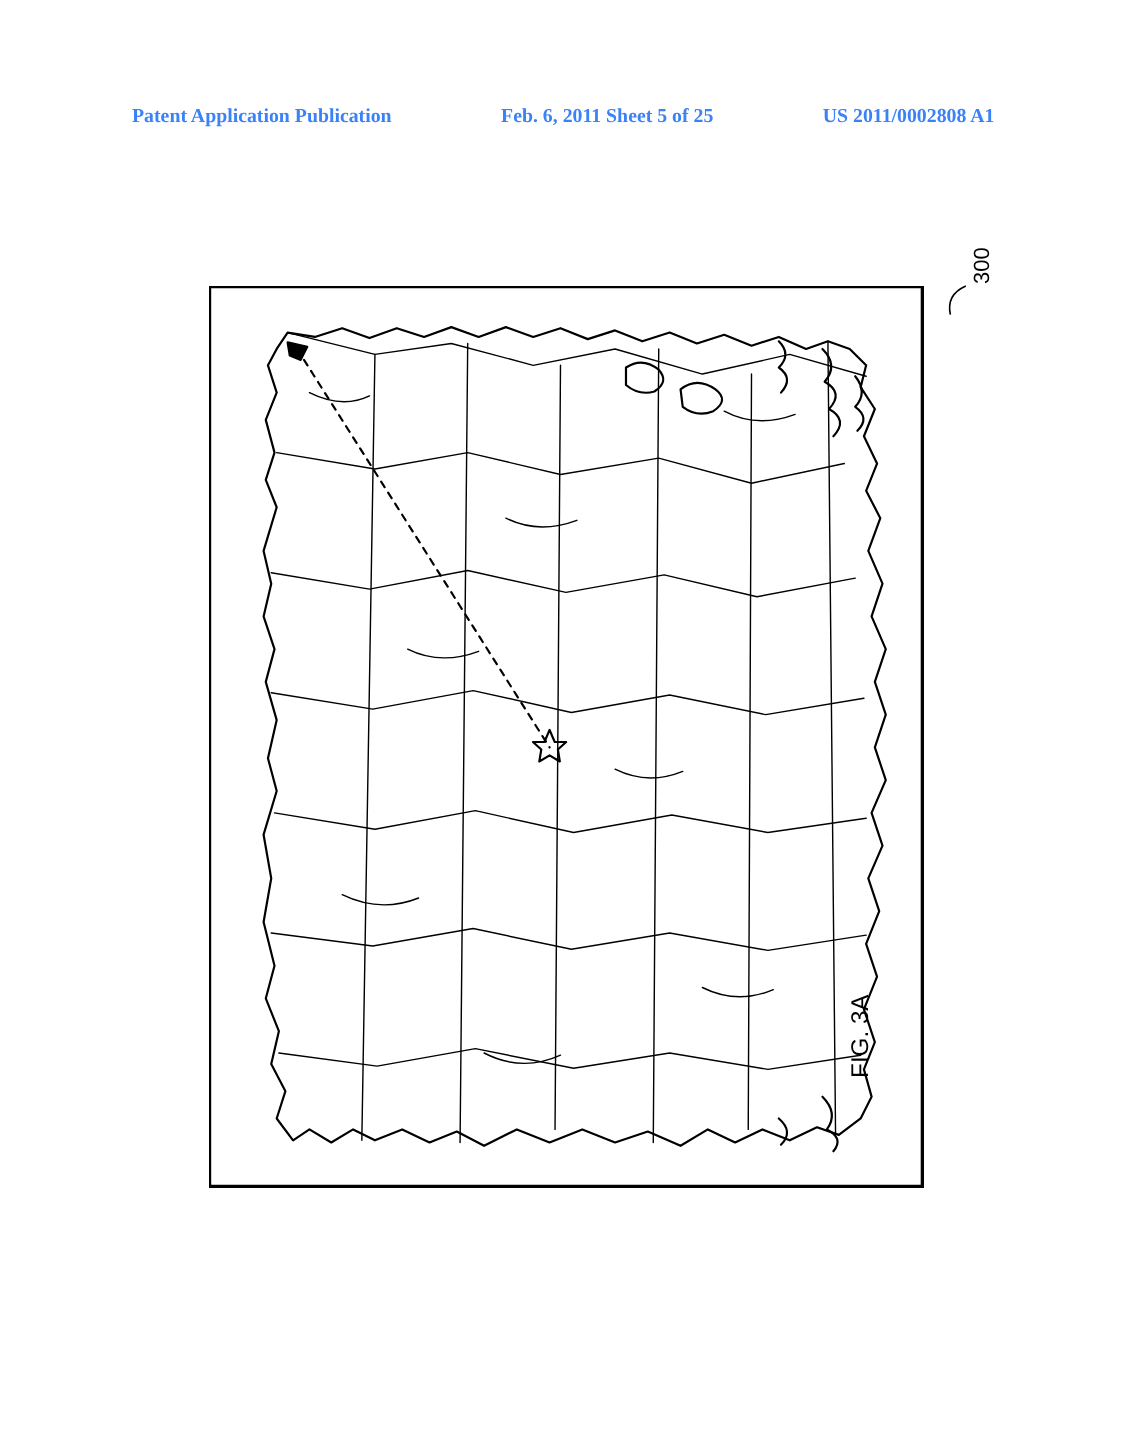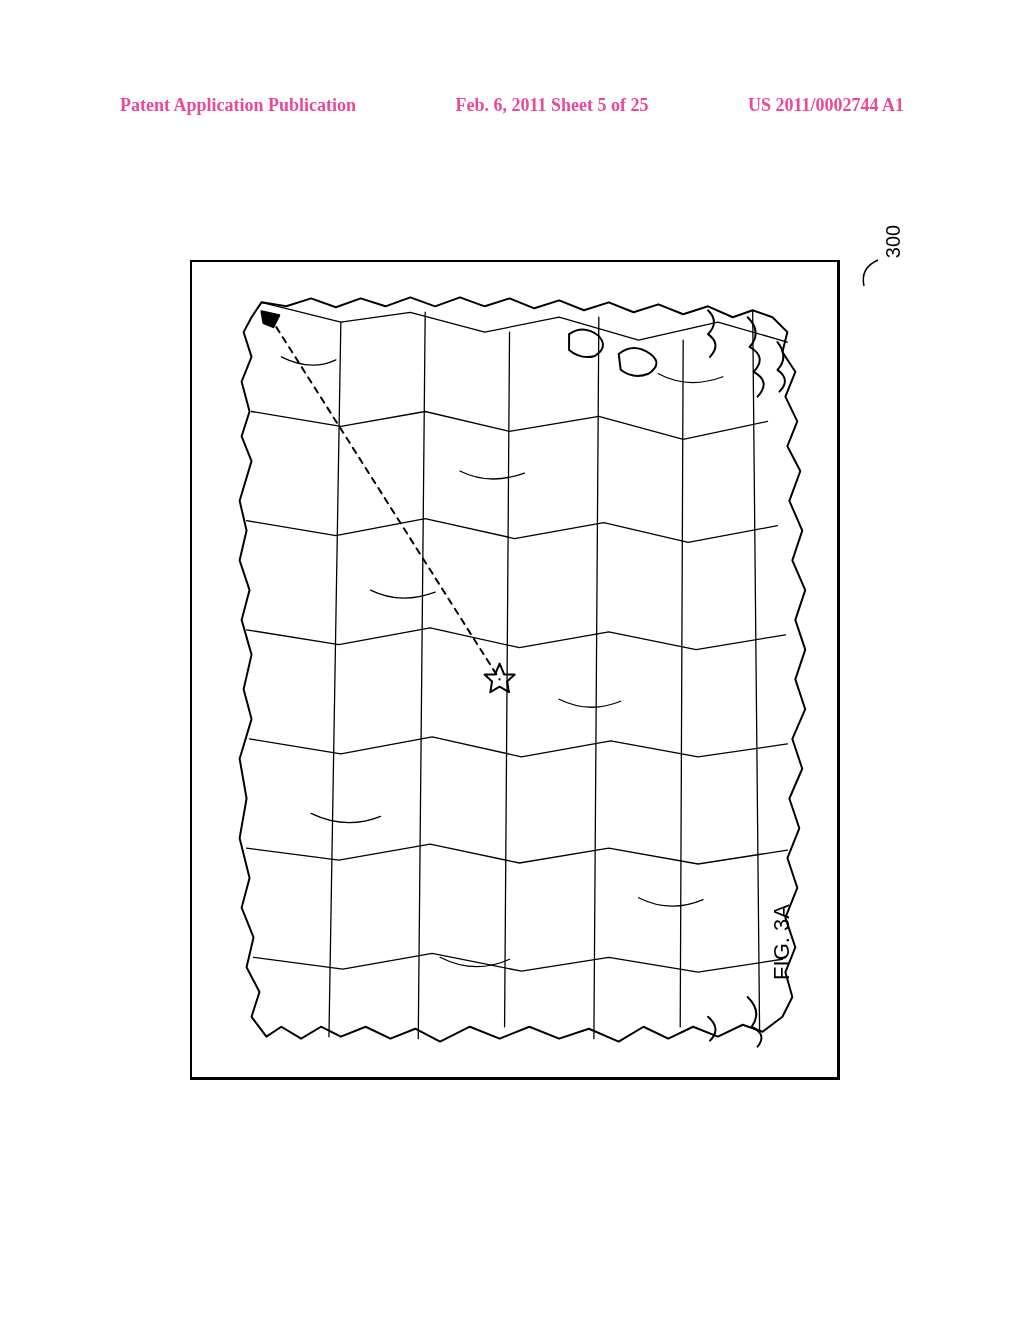--- a/index.html
+++ b/index.html
@@ -12,21 +12,21 @@
   }
   .header {
     position: absolute;
     top: 95px;
     left: 120px;
     right: 120px;
     display: flex;
     justify-content: space-between;
     font-size: 18px;
     font-weight: bold;
-    color: #ec4899;
+    color: #3b82f6;
   }
   .figure-wrap {
     position: absolute;
     top: 220px;
     left: 130px;
     width: 770px;
     height: 900px;
   }
   .figure-frame {
     position: absolute;
@@ -71,21 +71,21 @@
     transform: rotate(-90deg);
     transform-origin: center;
   }
 </style>
 </head>
 <body>
 
 <div class="header">
   <span>Patent Application Publication</span>
   <span>Feb. 6, 2011  Sheet 5 of 25</span>
-  <span>US 2011/0002744 A1</span>
+  <span>US 2011/0002808 A1</span>
 </div>
 
 <div class="figure-wrap">
 
   <div class="ref-callout">300</div>
   <svg class="ref-lead" viewBox="0 0 30 30">
     <path d="M 8 28 Q 4 10 22 2" stroke="#000" stroke-width="1.5" fill="none"></path>
   </svg>
 
   <div class="figure-frame">

